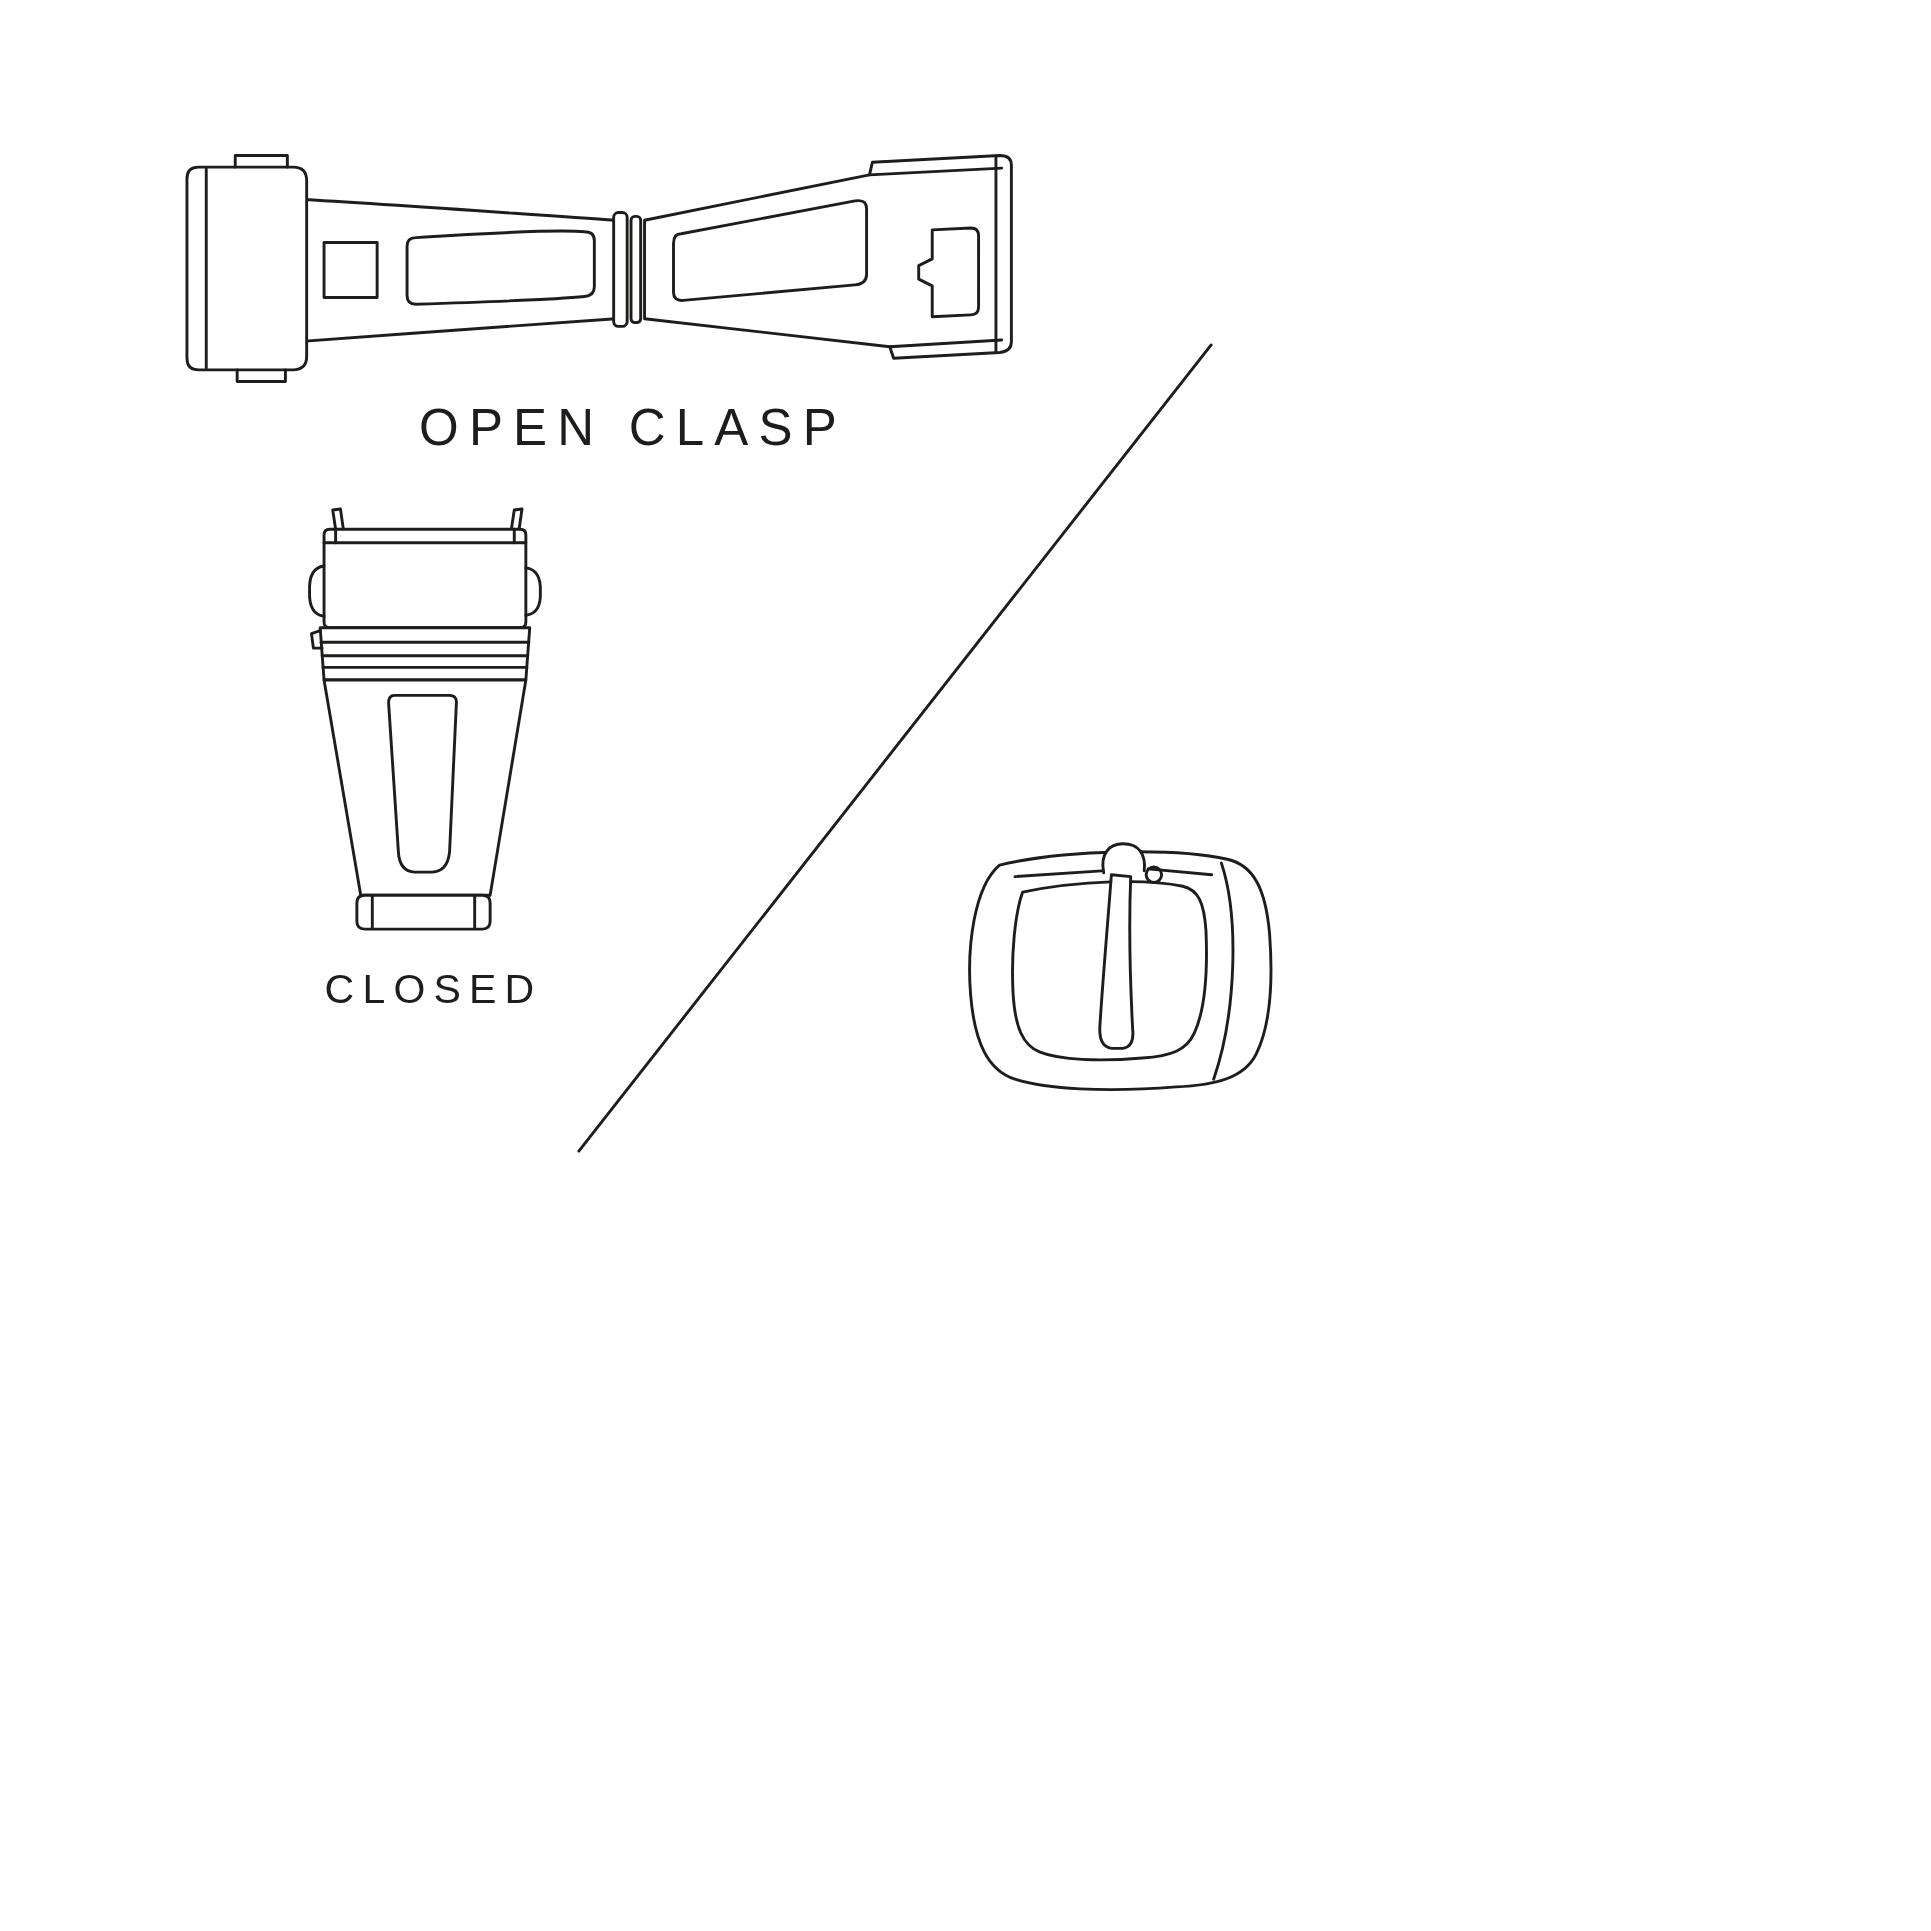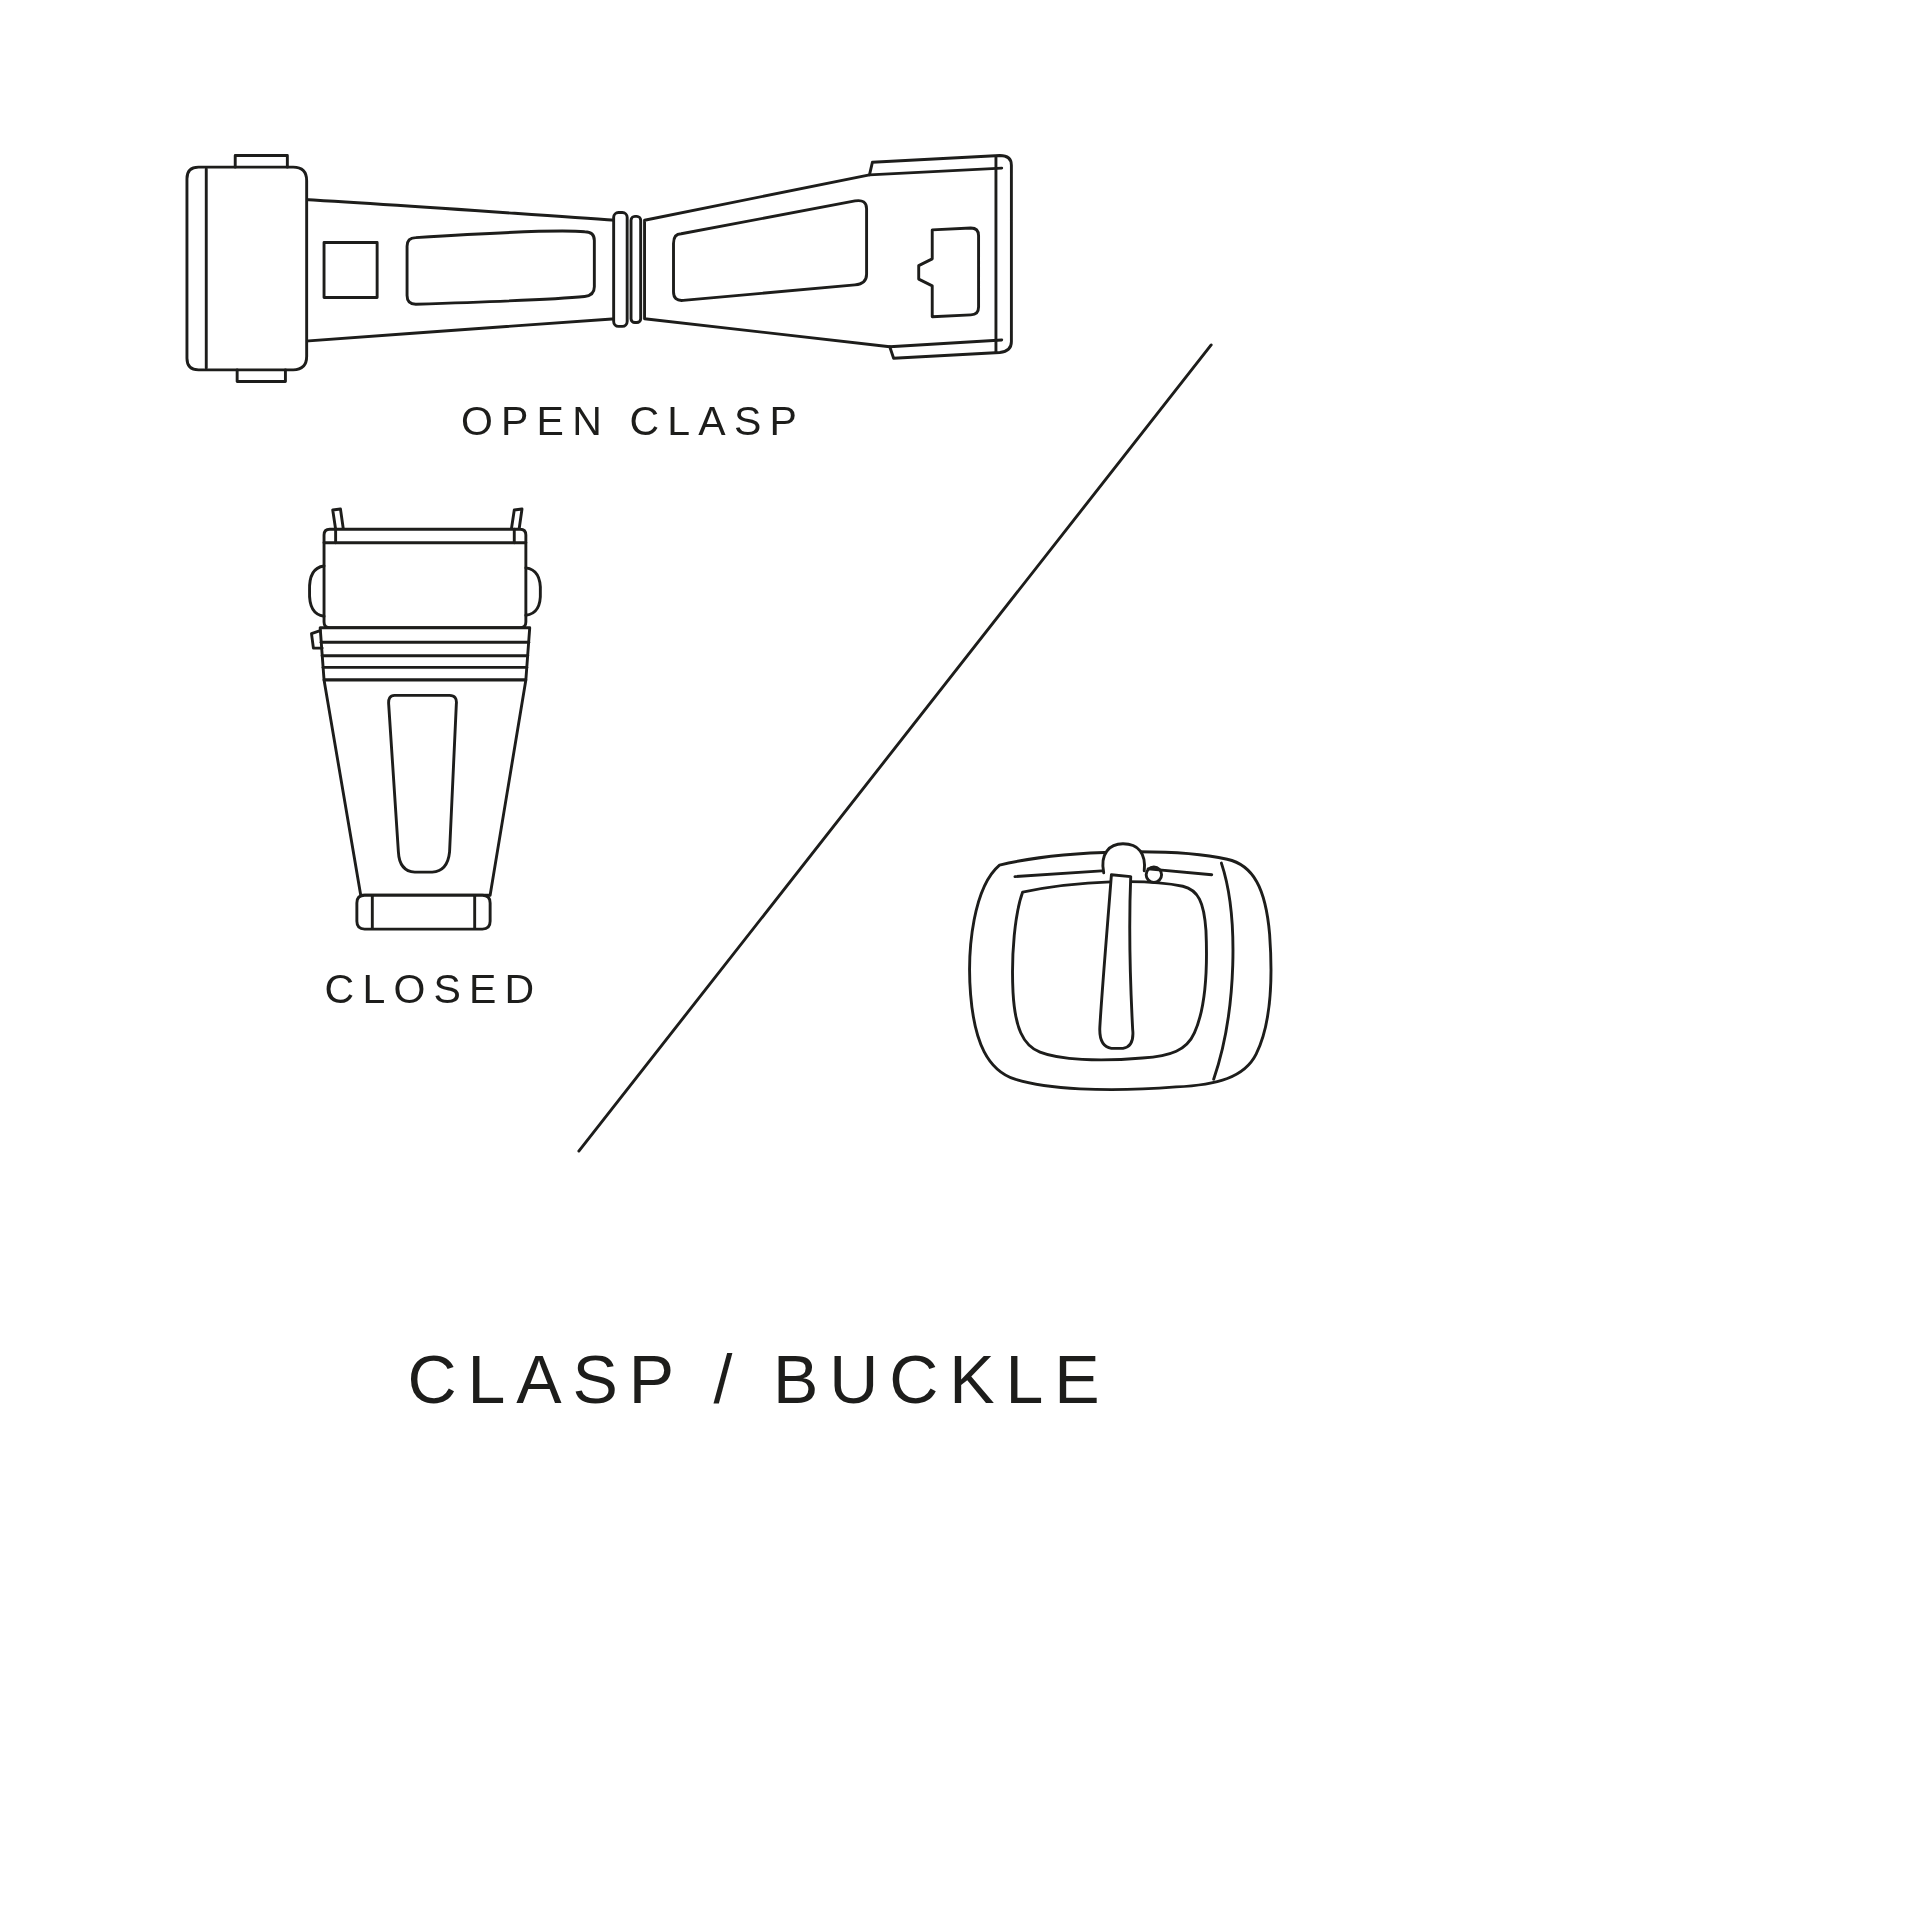--- a/index.html
+++ b/index.html
@@ -22,21 +22,21 @@
     stroke-linejoin:round;
   }
   .drawing .filled { fill:#ffffff; }
   .label {
     position:absolute;
     text-align:center;
     font-weight:500;
     color:var(--ink, #1d1d1b);
     white-space:nowrap;
   }
-  #label-open   { left:208px; top:398px;  width:850px;  font-size:41px; letter-spacing:0.20em; }
+  #label-open   { left:208px; top:398px;  width:850px;  font-size:51px; letter-spacing:0.20em; }
   #label-closed { left:144px; top:966px; width:579px;  font-size:41px; letter-spacing:0.20em; }
   #page-title   { left:0;     top:1340px; width:1518px; font-size:68px; letter-spacing:0.16em; }
 </style>
 </head>
 <body>
 
 <div id="canvas">
 
   <svg class="drawing" id="open-clasp" style="left:179px; top:143px;" width="850" height="251" viewBox="0 0 880 260" aria-hidden="true">
     <g>
@@ -111,16 +111,15 @@
     </g>
     <g>
       <path d="M58,40 L148,34"></path>
       <path d="M196,32 L262,38"></path>
       <circle cx="202" cy="38" r="8"></circle>
       <path class="filled" d="M150,36 C146,16 156,6 170,6 C186,6 194,16 192,34"></path>
       <path class="filled" d="M158,38 C154,90 148,160 146,196 Q145,216 158,218 L170,218 Q182,216 180,198 C178,160 176,90 178,40 Z"></path>
     </g>
   </svg>
 
-  <div class="label" id="page-title">CLASP / BUCKLE</div>
 
 </div>
 
 
 </body></html>

